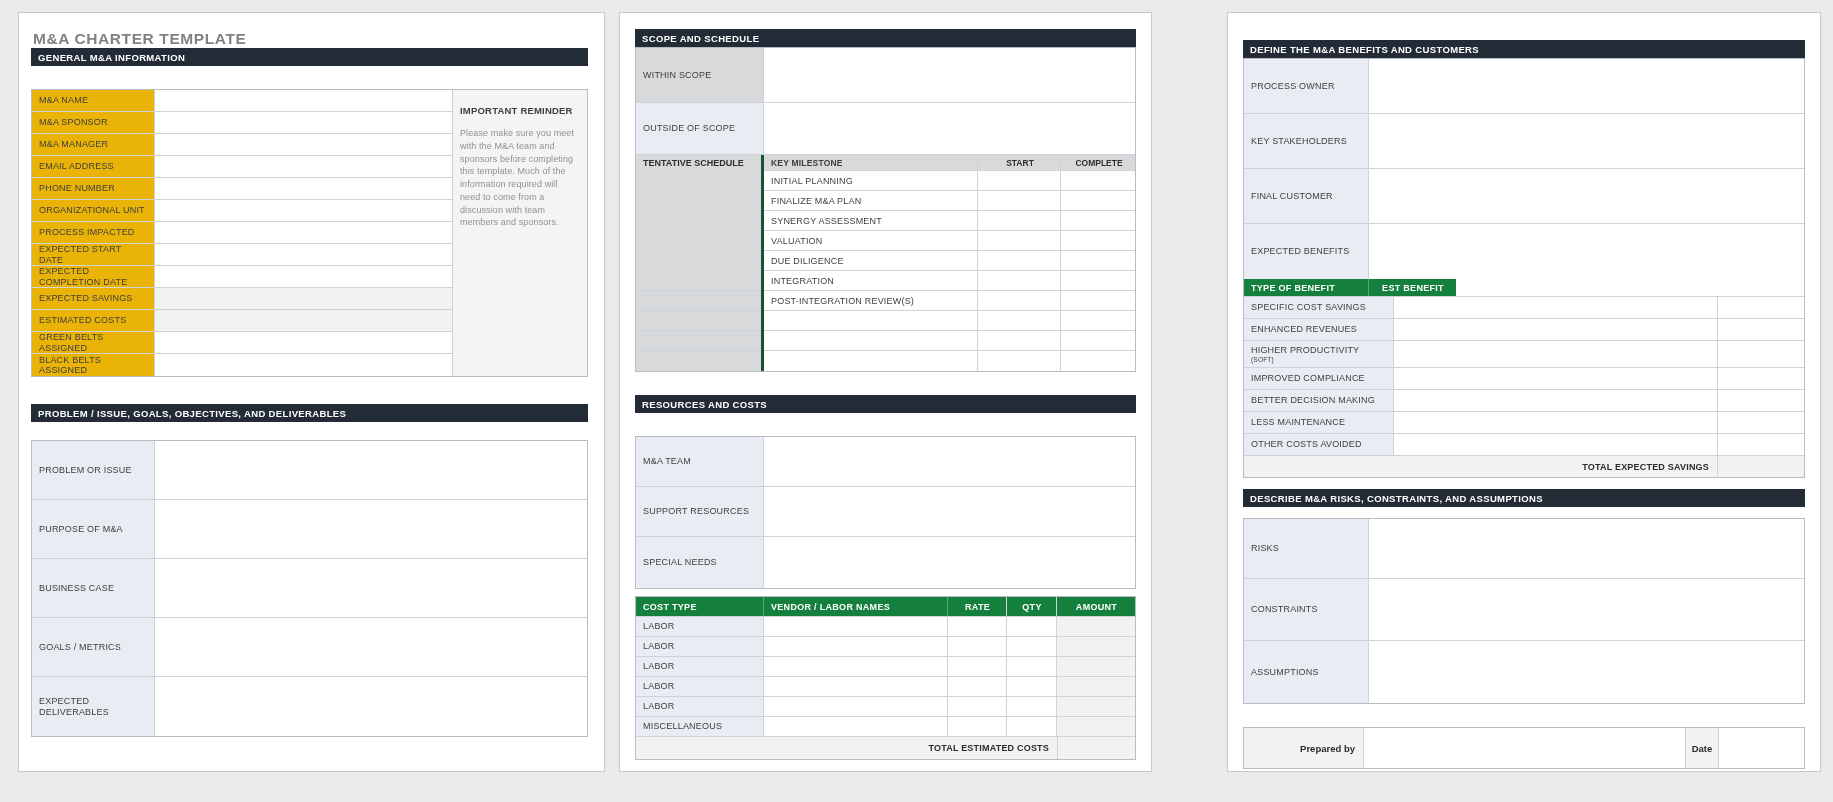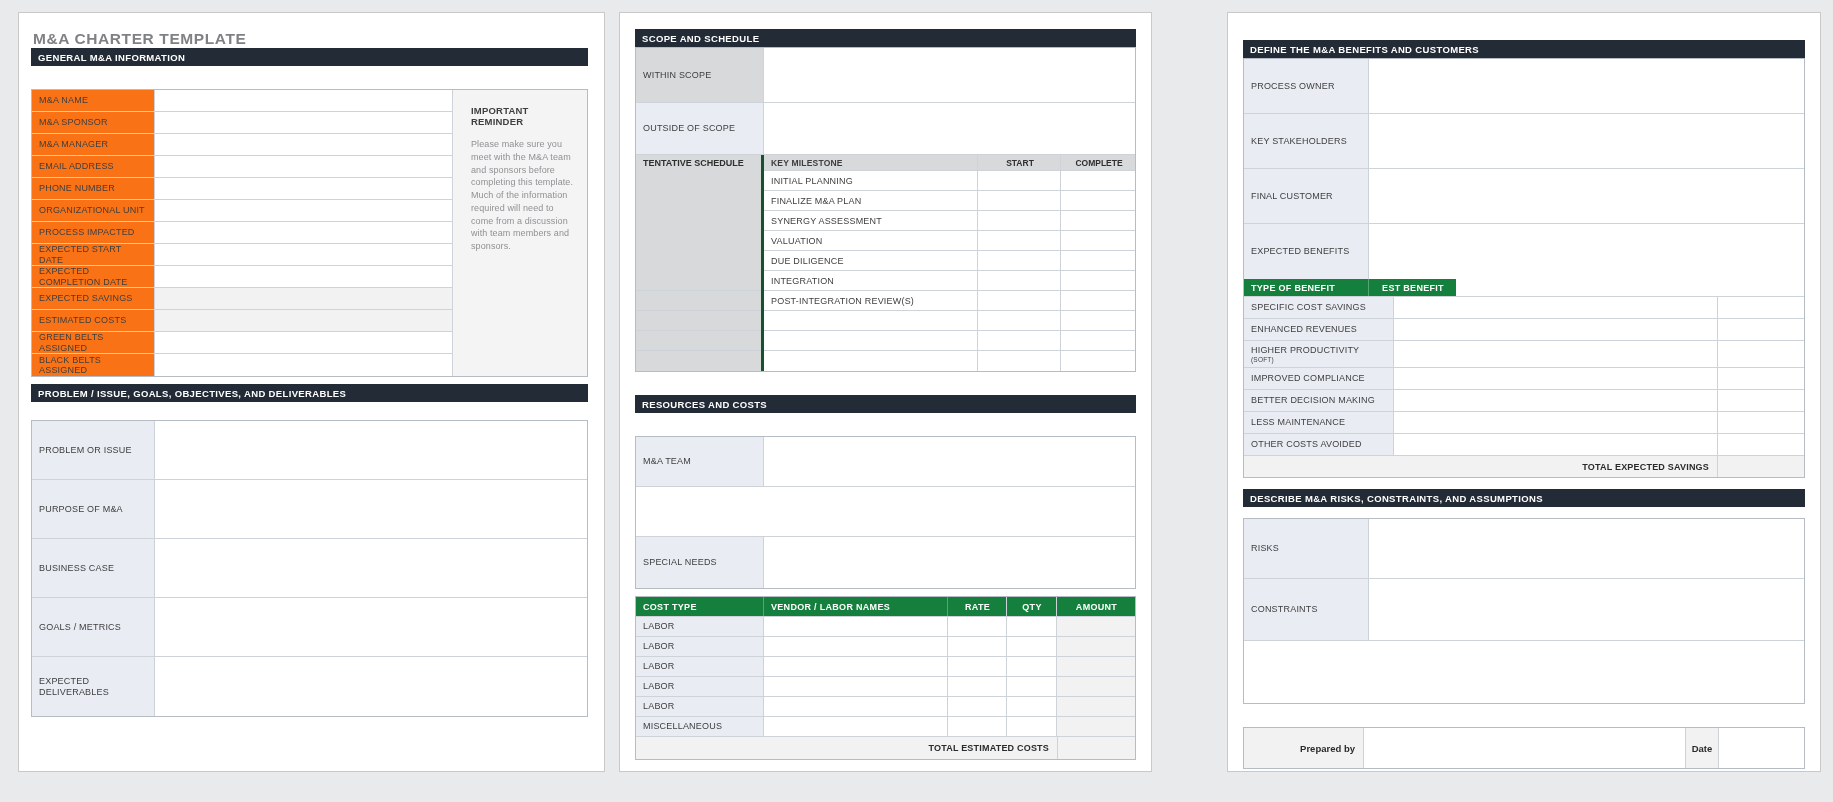--- a/index.html
+++ b/index.html
@@ -39,24 +39,24 @@
   .blue{background:#e9ecf3}
   .gray{background:#d8d9db}
   .lgray{background:#f2f2f2}
   .bold{font-weight:bold;color:#2f2f2f}
   .ctr{justify-content:center;text-align:center;padding-left:2px}
 
   
   .g-wrap{display:flex;margin-top:23px}
   .g-rows{flex:1;display:flex;flex-direction:column}
   .g-rows .row{height:22px}
-  .g-rows .lbl{width:123px;background:#f97316}
+  .g-rows .lbl{width:123px;background:#eab308}
   .reminder{
     width:135px;border-left:1px solid #ced3d9;background:#f4f4f4;
-    padding:15px 12px 10px 18px;box-sizing:border-box;
+    padding:15px 12px 10px 7px;box-sizing:border-box;
   }
   .reminder h4{margin:0 0 11px 0;font-size:9.5px;color:#3f3f3f;letter-spacing:.2px}
   .reminder p{margin:0 0 13px 0;font-size:9px;line-height:1.42;color:#8f9194;letter-spacing:.1px}
   .problem{margin-top:18px}
   .problem .row{height:59px}
   .problem .lbl{width:123px}
 
   
   .scope-within{height:55px}
   .scope-outside{height:52px}
@@ -181,21 +181,21 @@
           <div class="lbl">BLACK BELTS ASSIGNED</div>
           <div class="fill"></div>
         </div>
     </div>
     <div class="reminder">
       <h4>IMPORTANT REMINDER</h4>
       <p>Please make sure you meet with the M&amp;A team and sponsors before completing this template. Much of the information required will need to come from a discussion with team members and sponsors.</p>
     </div>
   </div>
 
-  <div class="bar" style="margin-top:7px">PROBLEM / ISSUE, GOALS, OBJECTIVES, AND DELIVERABLES</div>
+  <div class="bar" style="margin-top:27px">PROBLEM / ISSUE, GOALS, OBJECTIVES, AND DELIVERABLES</div>
   <div class="tbl problem">
     <div class="row">
         <div class="lbl blue">PROBLEM OR ISSUE</div>
         <div class="fill"></div>
       </div>
     <div class="row">
         <div class="lbl blue">PURPOSE OF M&amp;A</div>
         <div class="fill"></div>
       </div>
     <div class="row">
@@ -292,20 +292,21 @@
     </div>
   </div>
 
   <div class="bar" style="margin-top:23px">RESOURCES AND COSTS</div>
   <div class="tbl res">
     <div class="row">
         <div class="lbl blue">M&amp;A TEAM</div>
         <div class="fill"></div>
       </div>
     <div class="row">
+        <div class="lbl blue">SUPPORT RESOURCES</div>
         <div class="fill"></div>
       </div>
     <div class="row">
         <div class="lbl blue">SPECIAL NEEDS</div>
         <div class="fill"></div>
       </div>
   </div>
 
   <div class="tbl cost">
     <div class="row hrow">
@@ -439,20 +440,21 @@
   <div class="tbl risks-tbl">
     <div class="row">
         <div class="lbl blue">RISKS</div>
         <div class="fill"></div>
       </div>
     <div class="row">
         <div class="lbl blue">CONSTRAINTS</div>
         <div class="fill"></div>
       </div>
     <div class="row">
+        <div class="lbl blue">ASSUMPTIONS</div>
         <div class="fill"></div>
       </div>
   </div>
 
   <div class="tbl footer">
     <div class="row">
       <div class="f-prep lgray cell">Prepared by</div>
       <div class="fill"></div>
       <div class="f-date lgray cell">Date</div>
       <div class="f-dval cell"></div>

